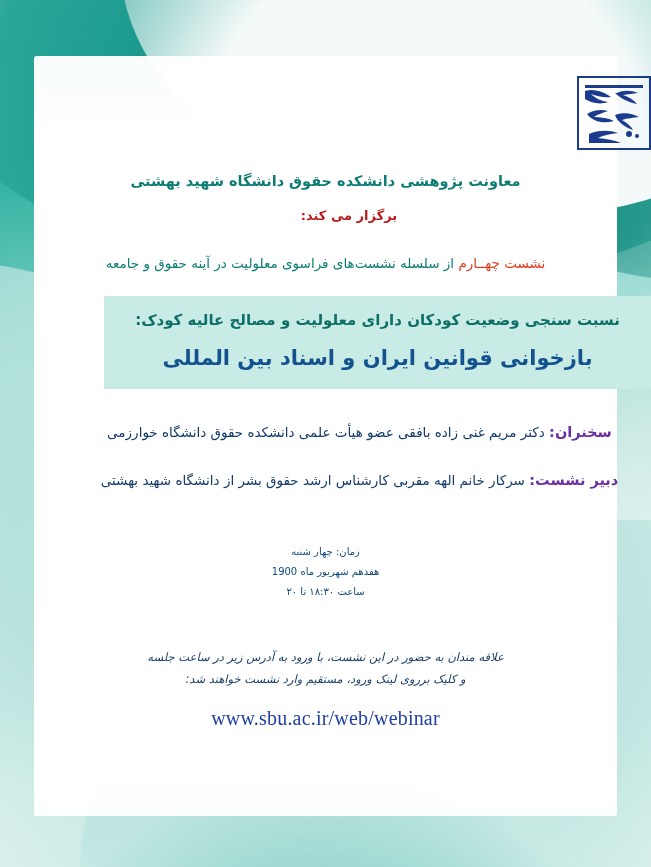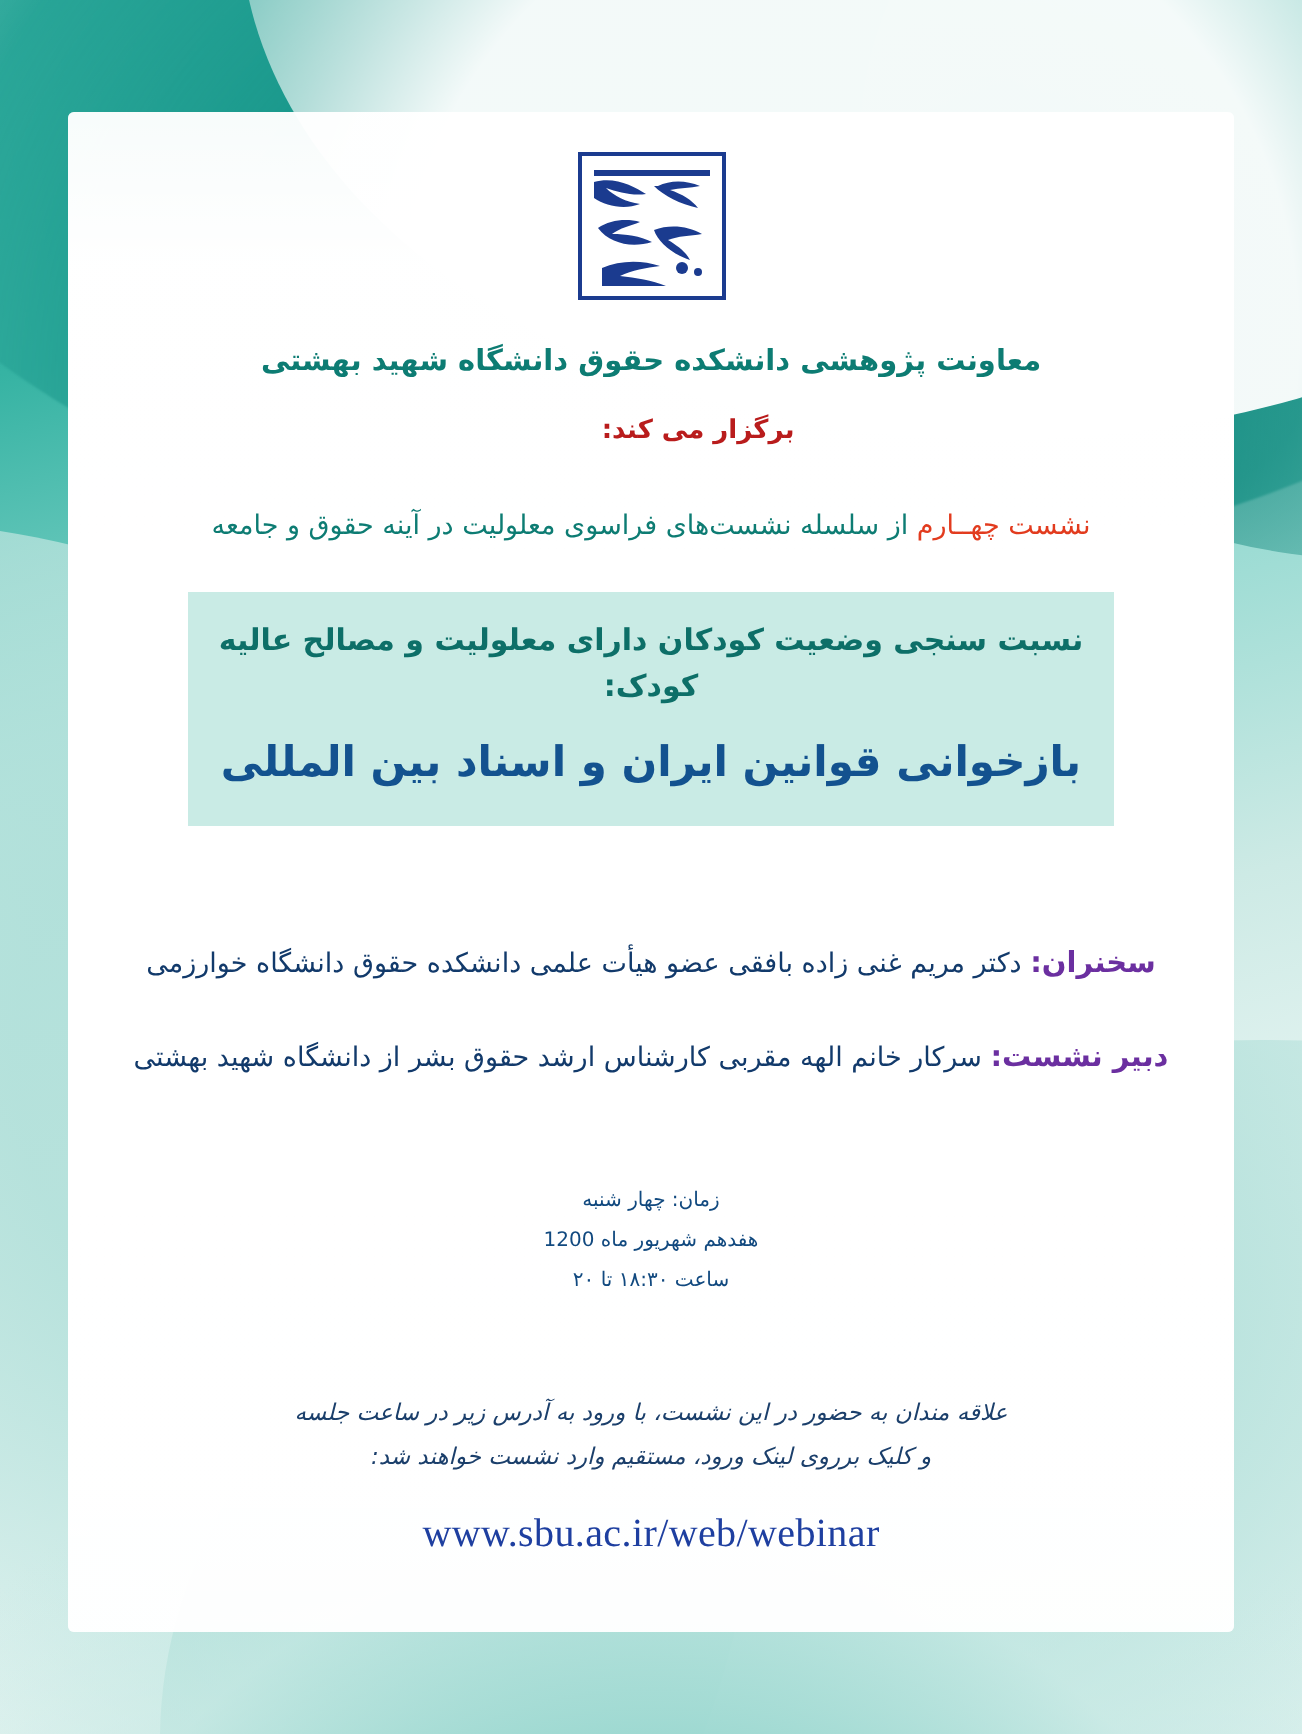--- a/index.html
+++ b/index.html
@@ -85,21 +85,20 @@
     border-radius: 3px;
   }
 
   
   .content {
     position: absolute;
     inset: 0;
     z-index: 5;
     display: flex;
     flex-direction: column;
-    align-items: center;
     text-align: center;
   }
   .logo-wrap {
     margin-top: 76px;
     width: 74px;
     height: 74px;
   }
   .logo-wrap svg { display: block; }
 
   .line {
@@ -125,38 +124,38 @@
     margin-top: 26px;
     font-size: 13.5px;
     font-weight: normal;
     color: #0d7c73;
   }
   .series-line .hl {
     color: #e23b1e;
   }
   .title-band {
     margin-top: 22px;
-    width: 463px;
+    width: 547px;
     background: #c9ebe5;
     padding: 13px 10px 15px 10px;
     box-sizing: border-box;
   }
   .title-1 {
     font-size: 15px;
     font-weight: bold;
     color: #0d6f68;
   }
   .title-2 {
     margin-top: 10px;
     font-size: 21px;
     font-weight: bold;
     color: #13528f;
   }
   .people {
-    margin-top: 58px;
+    margin-top: 32px;
     width: 583px;
     box-sizing: border-box;
     padding: 0 18px;
   }
   .person-row {
     direction: rtl;
     font-size: 13.5px;
     color: #0f3f7a;
     margin-bottom: 24px;
     line-height: 1.6;
@@ -248,21 +247,21 @@
         <span class="who">دکتر مریم غنی زاده بافقی عضو هیأت علمی دانشکده حقوق دانشگاه خوارزمی</span>
       </div>
       <div class="person-row">
         <span class="role">دبیر نشست:</span>
         <span class="who">سرکار خانم الهه مقربی کارشناس ارشد حقوق بشر از دانشگاه شهید بهشتی</span>
       </div>
     </div>
 
     <div class="when">
       <div>زمان: چهار شنبه</div>
-      <div>هفدهم شهریور ماه 1200</div>
+      <div>هفدهم شهریور ماه 1900</div>
       <div>ساعت ۱۸:۳۰ تا ۲۰</div>
     </div>
 
     <div class="footer">
       <div>علاقه مندان به حضور در این نشست، با ورود به آدرس زیر در ساعت جلسه</div>
       <div>و کلیک برروی لینک ورود، مستقیم وارد نشست خواهند شد:</div>
     </div>
 
     <div class="url">www.sbu.ac.ir/web/webinar</div>
 

